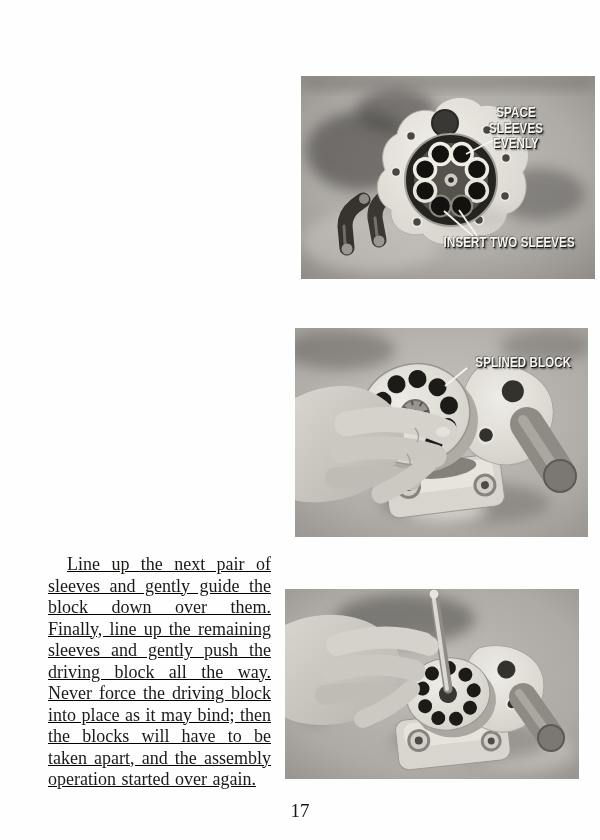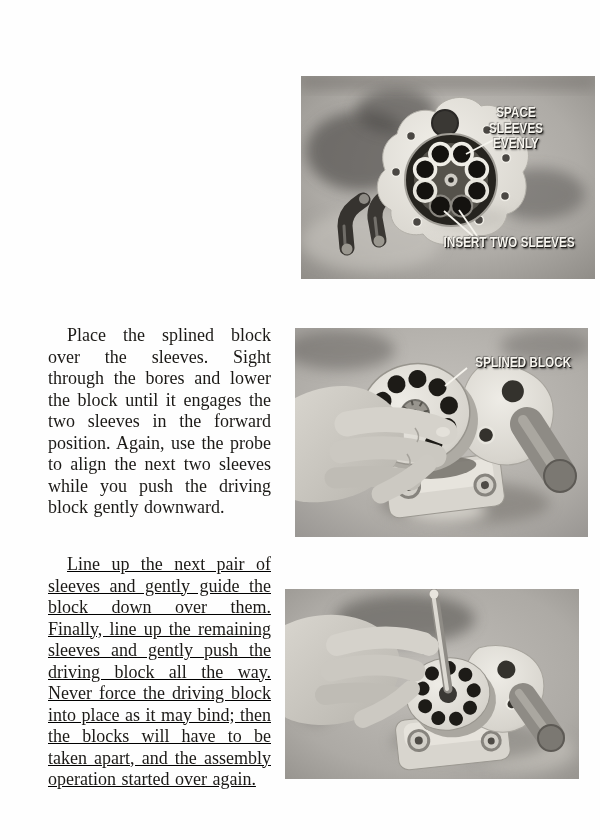--- a/index.html
+++ b/index.html
@@ -119,21 +119,20 @@
           <line x1="208" y1="56" x2="165" y2="78"></line>
           <line x1="176" y1="160" x2="158" y2="134"></line>
           <line x1="172" y1="160" x2="143" y2="135"></line>
         </g>
       </svg>
       <div class="callout co-space">SPACE SLEEVES EVENLY</div>
       <div class="callout co-insert">INSERT TWO SLEEVES</div>
     </div>
   </figure>
 
-  <p class="body-text para2">Place the splined block over the sleeves. Sight through the bores and lower the block until it engages the two sleeves in the forward position. Again, use the probe to align the next two sleeves while you push the driving block gently downward.</p>
 
   <figure class="photo photo2" style="margin:10px">
     <div class="photo-rel">
       <svg viewBox="0 0 293 209">
         <defs>
           <radialGradient id="bg2" cx="50%" cy="42%" r="80%">
             <stop offset="0%" stop-color="#c6c3be"></stop>
               <stop offset="65%" stop-color="#b0ada8"></stop>
               <stop offset="100%" stop-color="#969390"></stop>
           </radialGradient>
@@ -297,14 +296,15 @@
           <path d="M 149 4 L 163 100" stroke="#8f8c86" stroke-width="9" stroke-linecap="round" fill="none"></path>
           <path d="M 148 4 L 162 100" stroke="#dcd9d2" stroke-width="4" stroke-linecap="round" fill="none"></path>
           <circle cx="149" cy="5" r="4.5" fill="#e8e5de"></circle>
           <circle cx="144" cy="57" r="10" fill="#d5d2cb"></circle>
         </g>
       </svg>
     </figure>
     <p class="para3-text">Line up the next pair of sleeves and gently guide the block down over them. Finally, line up the remaining sleeves and gently push the driving block all the way. Never force the driving block into place as it may bind; then the blocks will have to be taken apart, and the assembly operation started over again.</p>
   </div>
 
+  <div class="page-number">17</div>
 
 </div>
 
 </body></html>

